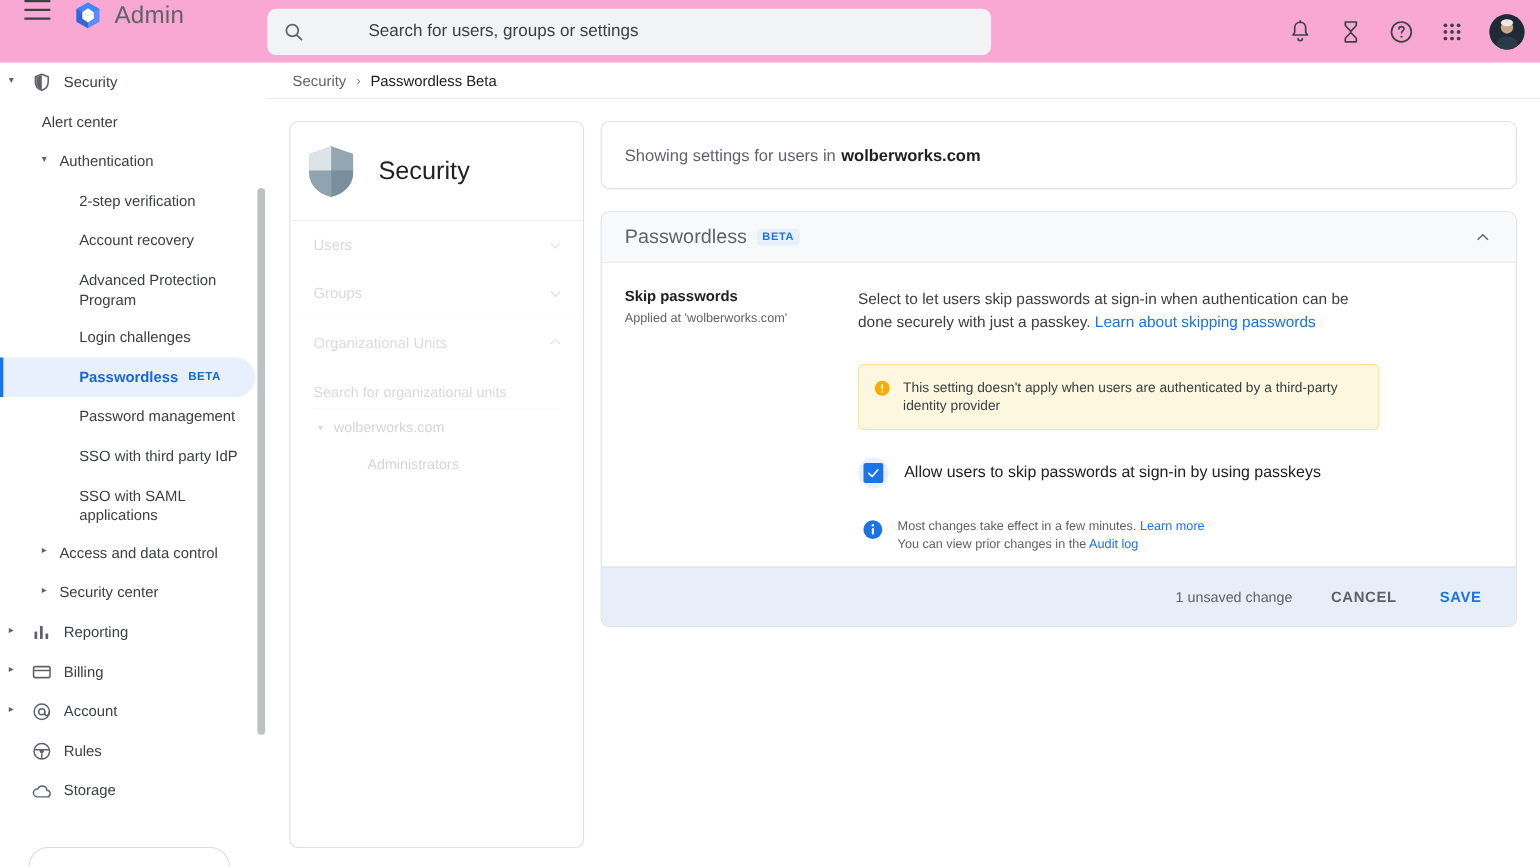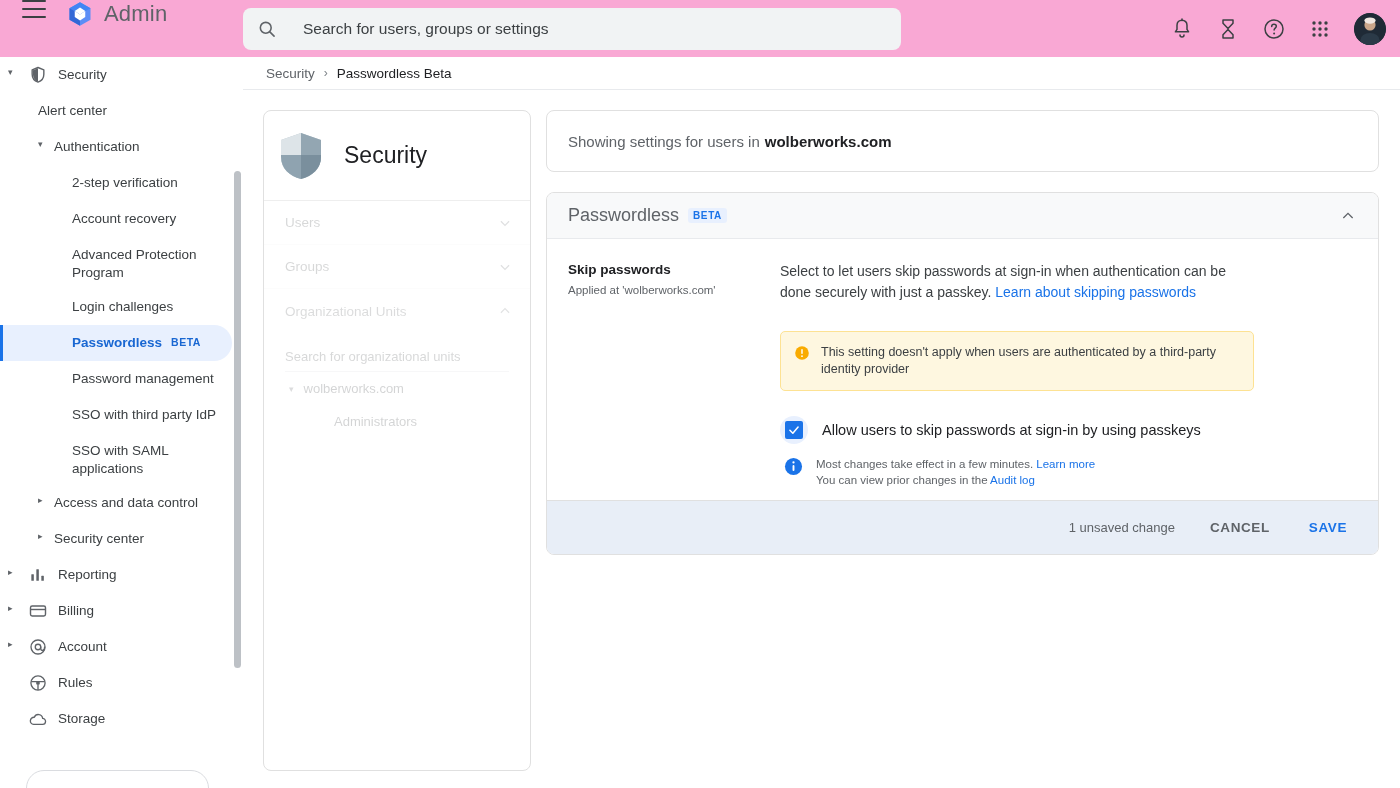--- a/index.html
+++ b/index.html
@@ -37,21 +37,21 @@
     width: 658px; height: 42px;
     background: #f1f3f4;
     border-radius: 8px;
     display: flex; align-items: center;
     padding: 0 14px;
   }
   .search-icon { width: 20px; height: 20px; flex: 0 0 20px; margin-right: 24px; }
   .search-input {
     border: none; background: transparent; outline: none;
     font-size: 15.5px; font-family: "Liberation Sans", sans-serif;
-    color: #3c4043; width: 100%;
+    color: #3c4043; width: 100%; margin-left: 32px;
   }
   .search-input::placeholder { color: #3c4043; opacity: 1; }
 
   .topicons {
     position: absolute; right: 14px; top: 0; height: 57px;
     display: flex; align-items: center; gap: 22px;
   }
   .ticon { width: 24px; height: 24px; cursor: pointer; display:block; }
   .avatar {
     width: 32px; height: 32px; border-radius: 50%;
@@ -233,21 +233,21 @@
     flex: 0 0 28px;
   }
   .cbox {
     width: 18px; height: 18px; border-radius: 2px;
     background: #1a73e8;
     display: flex; align-items: center; justify-content: center;
   }
   .cbox svg { width: 14px; height: 14px; display:block; }
   .check-label { font-size: 14.5px; color: #202124; }
 
-  .inforow { margin-top: 12px; display: flex; gap: 13px; padding-left: 4px; }
+  .inforow { margin-top: 27px; display: flex; gap: 13px; padding-left: 4px; }
   .info-icon { width: 19px; height: 19px; flex: 0 0 19px; margin-top: 1px; }
   .info-lines { font-size: 11.5px; line-height: 16px; color: #5f6368; }
 
   .panel-foot {
     height: 54px; background: #e8eef7;
     border-top: 1px solid #e0e0e0;
     display: flex; align-items: center; justify-content: flex-end;
     gap: 31px; padding-right: 27px;
   }
   .unsaved { font-size: 13px; color: #5f6368; }

